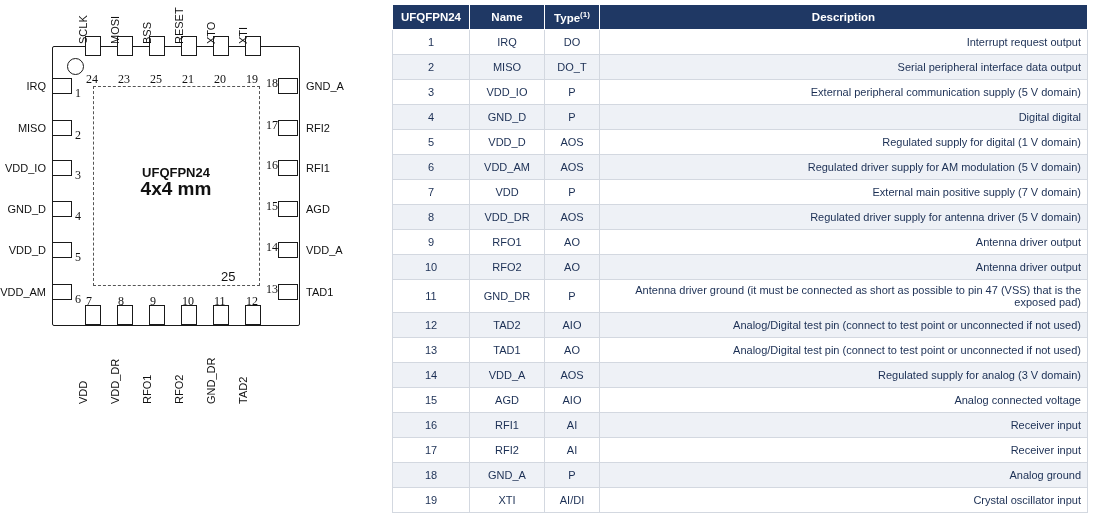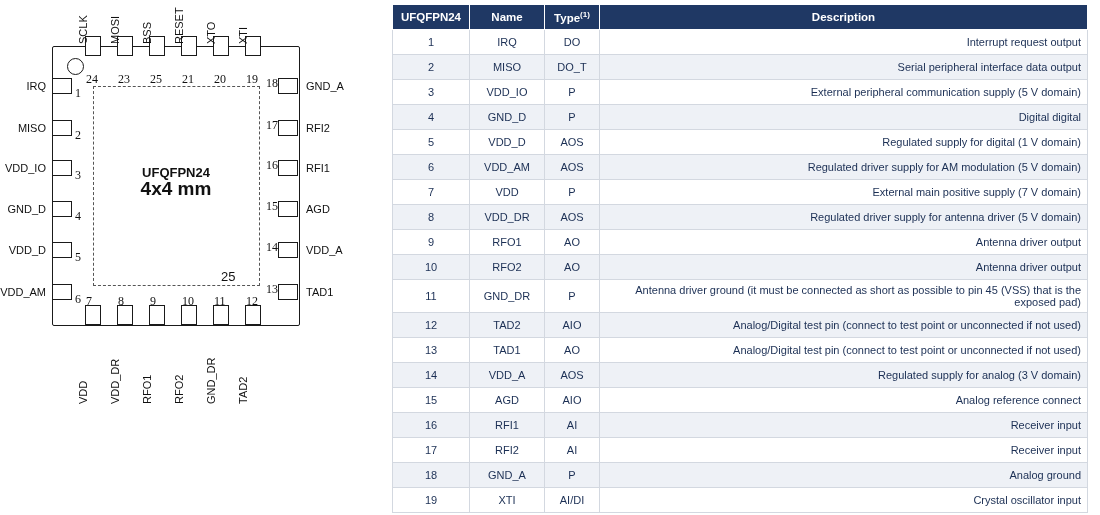--- a/index.html
+++ b/index.html
@@ -321,21 +321,21 @@
         <tr class="alt">
           <td class="num">10</td>
           <td class="name">RFO2</td>
           <td class="type">AO</td>
           <td class="desc">Antenna driver output</td>
         </tr>
         <tr>
           <td class="num">11</td>
           <td class="name">GND_DR</td>
           <td class="type">P</td>
-          <td class="desc">Antenna driver ground (it must be connected as short as possible to pin 45 (VSS) that is the exposed pad)</td>
+          <td class="desc">Antenna driver ground (it must be connected as short as possible to pin 47 (VSS) that is the exposed pad)</td>
         </tr>
         <tr class="alt">
           <td class="num">12</td>
           <td class="name">TAD2</td>
           <td class="type">AIO</td>
           <td class="desc">Analog/Digital test pin (connect to test point or unconnected if not used)</td>
         </tr>
         <tr>
           <td class="num">13</td>
           <td class="name">TAD1</td>
@@ -345,21 +345,21 @@
         <tr class="alt">
           <td class="num">14</td>
           <td class="name">VDD_A</td>
           <td class="type">AOS</td>
           <td class="desc">Regulated supply for analog (3 V domain)</td>
         </tr>
         <tr>
           <td class="num">15</td>
           <td class="name">AGD</td>
           <td class="type">AIO</td>
-          <td class="desc">Analog reference connect</td>
+          <td class="desc">Analog connected voltage</td>
         </tr>
         <tr class="alt">
           <td class="num">16</td>
           <td class="name">RFI1</td>
           <td class="type">AI</td>
           <td class="desc">Receiver input</td>
         </tr>
         <tr>
           <td class="num">17</td>
           <td class="name">RFI2</td>

